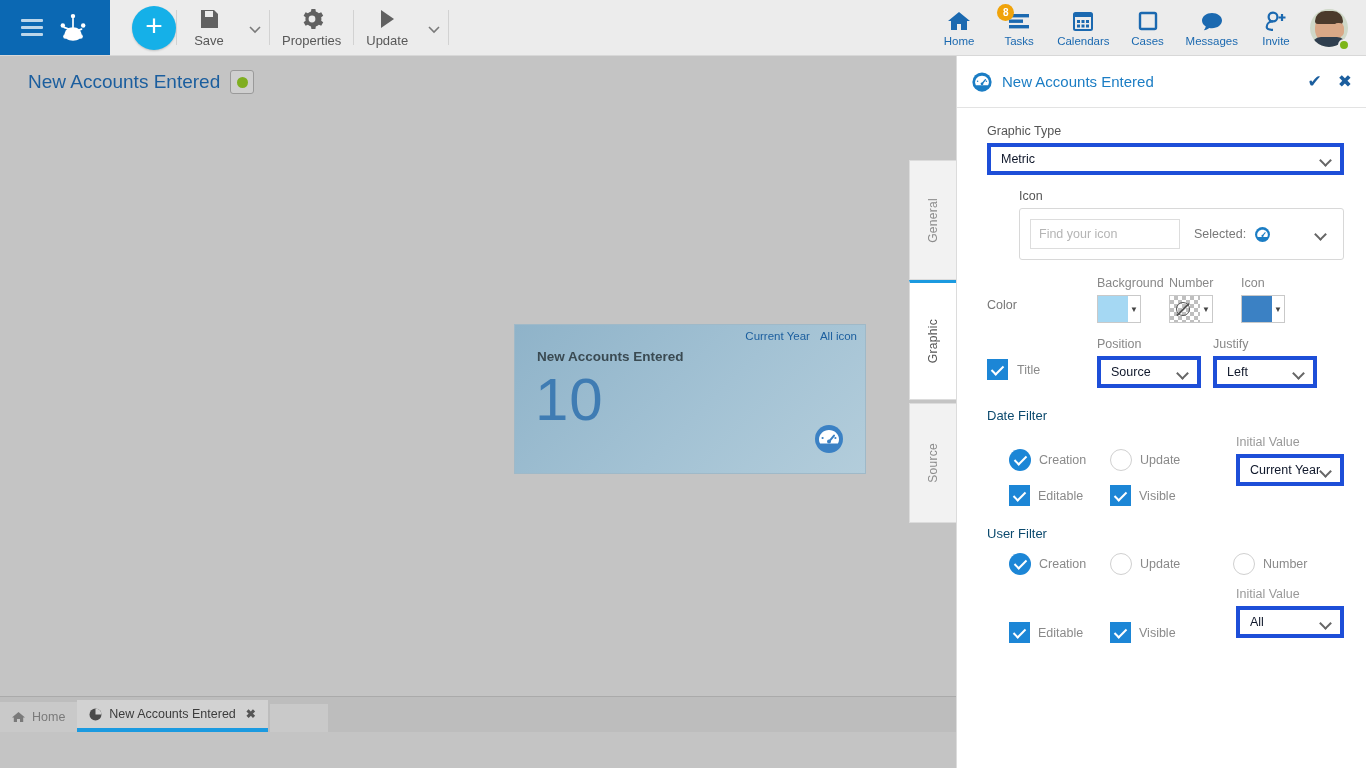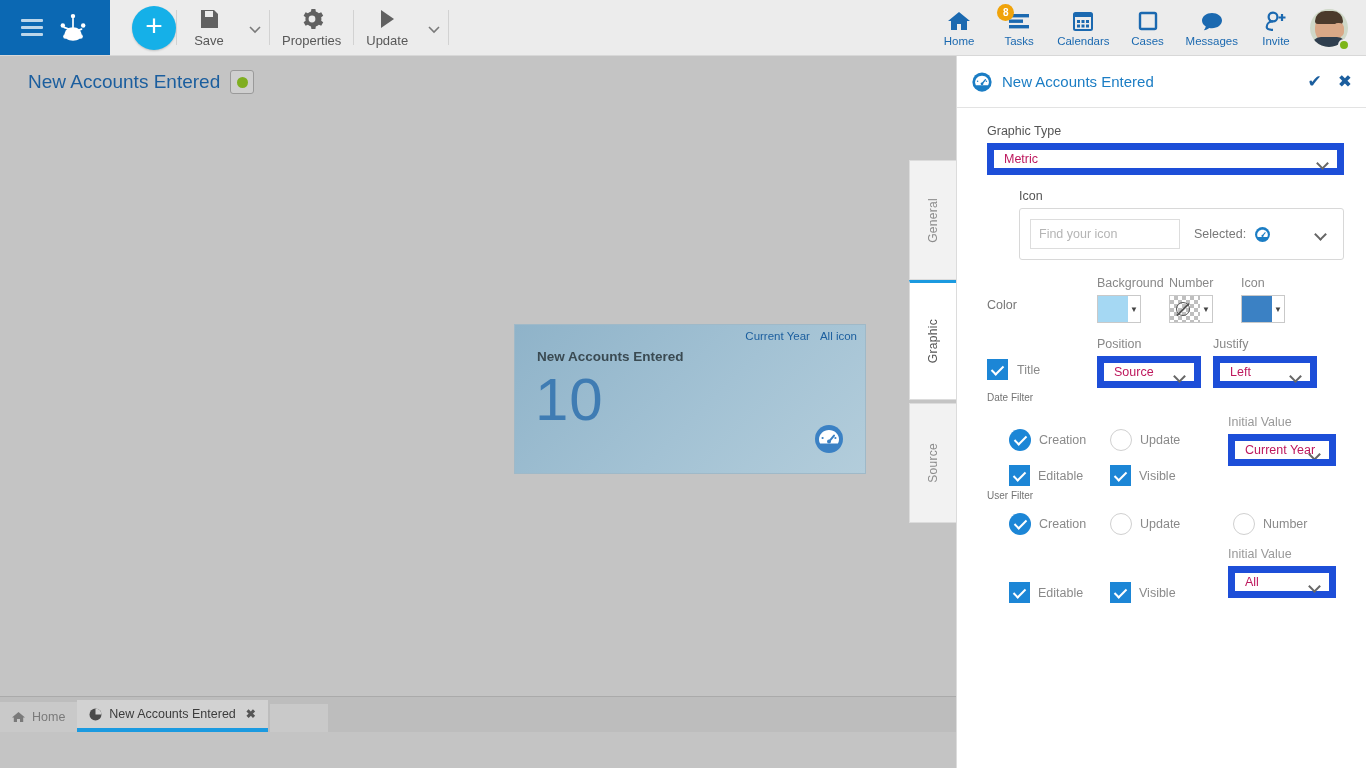--- a/index.html
+++ b/index.html
@@ -130,23 +130,23 @@
     height: 52px; display: flex; align-items: center; padding: 0 14px;
     border-bottom: 1px solid #e3e3e3; gap: 9px;
   }
   .panel-title { font-size: 15px; color: #1b7dc4; }
   .panel-actions { margin-left: auto; display: flex; gap: 16px; align-items: center; }
   .p-act { cursor: pointer; color: #1b5e9e; font-size: 17px; line-height: 1; }
   .panel-body { padding: 16px 22px 0 30px; }
 
   .fld-label { font-size: 12.5px; color: #555; margin-bottom: 5px; }
   .sel {
-    position: relative; border: 7px solid #1d4ed8; background: #fff; height: 32px;
+    position: relative; border: 4px solid #1d4ed8; background: #fff; height: 32px;
     display: flex; align-items: center; padding: 0 26px 0 10px; font-size: 12.5px;
-    color: #be185d; cursor: pointer;
+    color: #0f172a; cursor: pointer;
   }
   .sel::after {
     content: ""; position: absolute; right: 10px; top: 12px;
     width: 7px; height: 7px; border-right: 2px solid #666; border-bottom: 2px solid #666;
     transform: rotate(45deg); margin-top: -3px;
   }
   .sel.trunc { overflow: hidden; white-space: nowrap; }
 
   .icon-group { margin-top: 14px; padding-left: 32px; }
   .icon-box {
@@ -215,28 +215,28 @@
     width: 22px; height: 22px; border-radius: 50%; cursor: pointer; flex: none;
     display: flex; align-items: center; justify-content: center;
   }
   .radio.on { background: #1c86d6; }
   .radio.on::after {
     content: ""; width: 5px; height: 10px; border-right: 2.5px solid #fff;
     border-bottom: 2.5px solid #fff; transform: rotate(45deg); margin-top: -2px;
   }
   .radio.off { border: 1.5px solid #d0d0d0; background: #fff; }
 
-  .sec-title { font-size: 10px; color: #737373; margin-top: 4px; }
+  .sec-title { font-size: 13px; color: #0c4a6e; margin-top: 20px; }
   .opt-grid { margin-top: 12px; position: relative; }
   .opt-line { display: flex; align-items: center; }
   .opt { display: flex; align-items: center; gap: 8px; }
   .opt.c1 { width: 123px; padding-left: 22px; }
   .opt.c2 { width: 123px; }
   .opt.c3 { width: 110px; }
-  .iv-box { position: absolute; right: 8px; width: 108px; }
+  .iv-box { position: absolute; right: 0; width: 108px; }
   .iv-box .fld-label { color: #999; }
   .spacer-line { height: 14px; }
 
   
   .taskbar {
     position: absolute; bottom: 0; left: 0; width: 956px; height: 36px;
     background: #bdbdbd; display: flex; align-items: flex-end;
     border-top: 1px solid #aaa;
   }
   .task {

